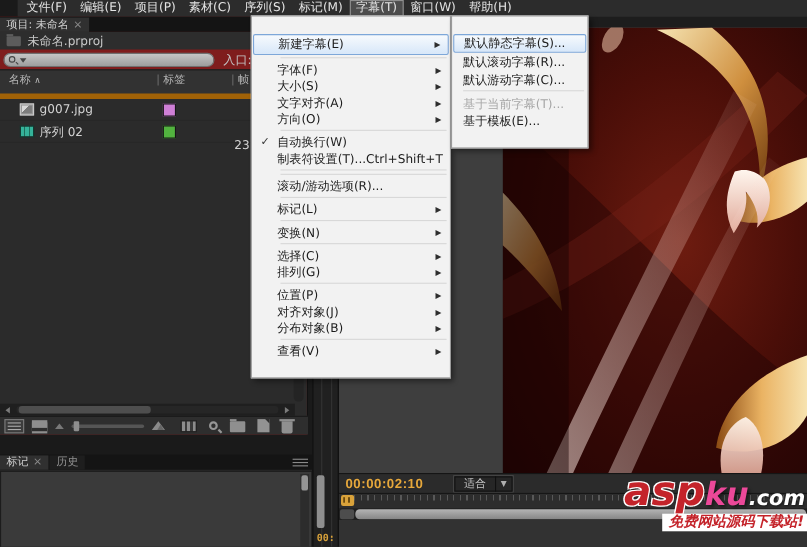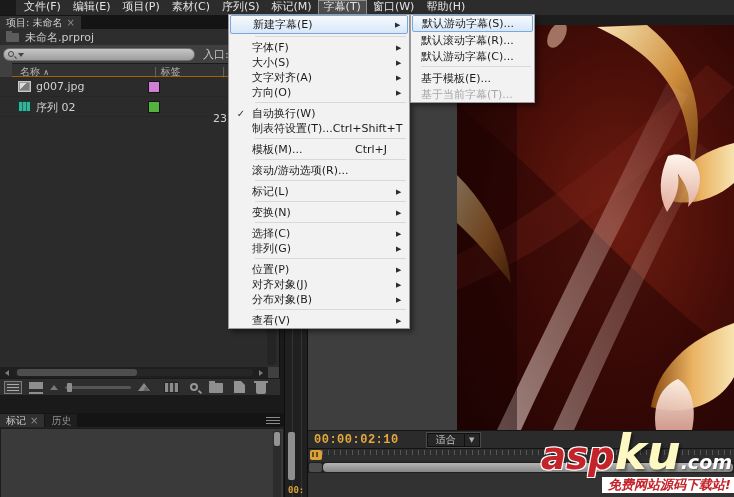--- a/index.html
+++ b/index.html
@@ -13,37 +13,37 @@
   .mb-item.active { background:#4d4d4d; outline:1px solid #8f8f8f; outline-offset:-1px; }
 
   
   .tabstrip { height:14px; background:#141414; display:flex; align-items:flex-end; }
   .tab { height:13px; line-height:13px; padding:0 6px; font-size:10px; color:#909090; background:#1e1e1e;
          margin-right:1px; display:flex; align-items:center; gap:4px; }
   .tab.active { background:#303030; color:#cfcfcf; }
   .tab .close { color:#8a8a8a; font-size:10px; line-height:10px; }
 
   
-  .project-panel { position:absolute; left:0; top:15px; width:280px; height:380px; background:#404040;
+  .project-panel { position:absolute; left:0; top:15px; width:280px; height:380px; background:#7f1d1d;
                    border-right:1px solid #111; z-index:1; }
   .proj-file-row { height:16px; display:flex; align-items:center; gap:6px; padding-left:6px;
                    font-size:11px; color:#c9c9c9; background:#2d2d2d; }
   .bin-glyph { width:13px; height:9px; background:#5c5c5c; border-radius:1px; position:relative; }
   .bin-glyph::before { content:""; position:absolute; left:0; top:-2px; width:6px; height:2px; background:#5c5c5c; }
   .search-row { height:18px; display:flex; align-items:center; padding-left:3px; gap:8px; }
   .searchbox { width:192px; height:13px; background:linear-gradient(#c6c6c6,#9d9d9d); border:1px solid #707070;
                border-radius:7px; position:relative; }
   .mag { position:absolute; left:4px; top:2px; width:6px; height:6px; border:1px solid #444; border-radius:50%; }
   .mag::after { content:""; position:absolute; left:5px; top:5px; width:3px; height:1px; background:#444; transform:rotate(45deg); }
   .search-caret { position:absolute; left:14px; top:4px; width:0; height:0;
                   border-left:3px solid transparent; border-right:3px solid transparent; border-top:4px solid #444; }
   .filter-label { font-size:11px; color:#c3c3c3; }
   .filter-value { font-size:11px; color:#cccccc; background:#262626; padding:0 14px 0 6px; height:14px; line-height:14px; }
-  .list-header { height:14px; background:#323232; border-top:1px solid #1b1b1b; border-bottom:1px solid #a16207;
-                 position:relative; font-size:10px; color:#b5b5b5;margin-left:12px; }
+  .list-header { height:27px; background:#323232; border-top:1px solid #1b1b1b; border-bottom:5px solid #a16207;
+                 position:relative; font-size:10px; color:#b5b5b5; }
   .col-name { position:absolute; left:8px; top:1px; }
   .sort-glyph { font-size:8px; color:#bbb; }
   .col-label { position:absolute; left:142px; top:1px; }
   .col-rate { position:absolute; left:210px; top:1px; }
   .col-pipe { color:#6f6f6f; margin-right:3px; }
   .proj-rows { background:#2b2b2b; }
   .proj-row { height:20px; position:relative; border-bottom:1px solid #272727; font-size:11px; color:#d2d2d2; }
   .proj-row .row-name { position:absolute; left:36px; top:3px; }
   .proj-row .row-rate { position:absolute; left:213px; top:15px; }
   .row-swatch { position:absolute; left:148px; top:4px; width:12px; height:12px; border:1px solid #161616; }
@@ -107,21 +107,21 @@
   .sliver .vthumb { position:absolute; left:3px; top:417px; width:7px; height:48px; background:#8f8f8f; border-radius:2px; }
   .sliver .frag { position:absolute; left:3px; top:470px; font-size:9px; font-weight:bold; color:#d9a23a;
                   font-family:"DejaVu Sans Mono",monospace; }
 
   
   .monitor { position:absolute; left:308px; top:15px; width:426px; height:482px; background:#3e3e3e; z-index:0; }
   .mon-topstrip { position:absolute; left:0; top:0; width:100%; height:10px; background:#1d1d1d; }
   .mon-video { position:absolute; left:149px; top:10px; width:277px; height:405px; }
   .mon-controls { position:absolute; left:0; top:415px; width:100%; height:18px; background:#2b2b2b;
                   border-top:1px solid #151515; display:flex; align-items:center; }
-  .timecode { margin-left:6px; font-family:Liberation Mono, monospace; font-size:12px; font-weight:bold;
+  .timecode { margin-left:6px; font-family:Liberation Sans, sans-serif; font-size:12px; font-weight:bold;
               color:#e7a83b; letter-spacing:0.5px; }
   .fit-dd { margin-left:28px; height:14px; display:flex; align-items:center; background:#262626;
             border:1px solid #101010; box-shadow:0 0 0 1px #4a4a4a; }
   .fit-dd .val { font-size:10px; color:#c8c8c8; padding:0 8px; }
   .fit-dd .dd-sep { width:1px; height:14px; background:#101010; }
   .fit-dd .caret { width:14px; text-align:center; font-size:7px; color:#b0b0b0; }
   .mon-ruler { position:absolute; left:0; top:433px; width:100%; height:14px; background:#2d2d2d; border-top:1px solid #141414; }
   .mon-ruler .ticks { position:absolute; left:14px; right:0; top:1px; height:5px;
                       background:repeating-linear-gradient(90deg,#585858 0 1px,transparent 1px 6px); }
   .playhead { position:absolute; left:2px; top:1px; width:12px; height:10px; background:#d9a23a; border-radius:2px; }
@@ -132,28 +132,28 @@
   .mon-scroll .box { width:13px; height:9px; background:#4d4d4d; border-radius:2px; margin-left:1px; }
   .mon-scroll .thumb { flex:1; height:9px; background:linear-gradient(#b4b4b4,#868686); border-radius:4px; margin:0 1px; }
   .mon-bottom { position:absolute; left:0; top:458px; width:100%; bottom:0; background:#323232; }
 
   
   .watermark { position:absolute; right:0; top:428px; width:260px; text-align:right; z-index:6;
                font-style:italic; line-height:1; }
   .wm-big { white-space:nowrap; padding-right:2px; }
   .wm-asp { font-size:37px; font-weight:bold; color:#c4232a;
             text-shadow:1px 1px 0 #fff,-1px 1px 0 #fff,1px -1px 0 #fff,-1px -1px 0 #fff;margin-left:14px; }
-  .wm-ku { font-size:48px; font-weight:bold; color:#fef9c3; text-shadow:2px 2px 3px rgba(0,0,0,.45); }
+  .wm-ku { font-size:29px; font-weight:bold; color:#ec4899; text-shadow:2px 2px 3px rgba(0,0,0,.45); }
   .wm-com { font-size:19px; font-weight:bold; color:#fff; text-shadow:1px 1px 2px rgba(0,0,0,.45); }
   .wm-tag { display:inline-block; background:#fff; color:#c4232a; font-size:13px; font-weight:bold;
             padding:1px 3px 2px 6px; margin-top:-6px; font-style:italic; }
 
   
   .menu { position:absolute; background:#f2f2f2; border:1px solid #9a9a9a; box-shadow:3px 3px 5px rgba(0,0,0,.45);
-          padding:0 1px; font-size:11px; color:#1c1c1c; z-index:10; }
+          padding:16px 1px; font-size:11px; color:#1c1c1c; z-index:10; }
   .title-menu { left:228px; top:14px; width:182px; }
   .menu-item { display:flex; align-items:center; height:15px; }
   .menu-item .gutter { width:22px; text-align:center; font-size:10px; color:#333; flex:none; }
   .menu-item .label { flex:1; white-space:nowrap; }
   .menu-item .shortcut { margin-right:9px; color:#1c1c1c; white-space:nowrap; }
   .menu-item .arrow { width:12px; font-size:7px; color:#2e2e2e; flex:none; }
   .menu-item.hl { background:linear-gradient(#f7fafd,#d7e7f9); border:1px solid #7da7d9; border-radius:2px; }
   .title-menu .menu-item.hl { height:19px; }
   .menu-item.disabled .label, .menu-item.disabled .shortcut { color:#a6a6a6; }
   .menu-sep { height:1px; background:#d8d8d8; margin:2px 2px 3px 25px; }
@@ -383,26 +383,20 @@
       <span class="label">自动换行(W)</span>
       <span class="arrow"></span>
     </div>
     <div class="menu-item">
       <span class="gutter"></span>
       <span class="label">制表符设置(T)...</span>
       <span class="shortcut">Ctrl+Shift+T</span>
       <span class="arrow"></span>
     </div>
     <div class="menu-sep"></div>
-    <div class="menu-item">
-      <span class="gutter"></span>
-      <span class="label">模板(M)...</span>
-      <span class="shortcut">Ctrl+J</span>
-      <span class="arrow"></span>
-    </div>
     <div class="menu-sep"></div>
     <div class="menu-item">
       <span class="gutter"></span>
       <span class="label">滚动/游动选项(R)...</span>
       <span class="arrow"></span>
     </div>
     <div class="menu-sep"></div>
     <div class="menu-item">
       <span class="gutter"></span>
       <span class="label">标记(L)</span>
@@ -443,33 +437,33 @@
     </div>
     <div class="menu-sep"></div>
     <div class="menu-item">
       <span class="gutter"></span>
       <span class="label">查看(V)</span>
       <span class="arrow">▶</span>
     </div>
   </div>
 <div class="menu submenu" id="new-title-submenu">
     <div class="menu-item hl">
-      <span class="label">默认游动字幕(S)...</span>
+      <span class="label">默认静态字幕(S)...</span>
       <span class="arrow"></span>
     </div>
     <div class="menu-item">
       <span class="label">默认滚动字幕(R)...</span>
       <span class="arrow"></span>
     </div>
     <div class="menu-item">
       <span class="label">默认游动字幕(C)...</span>
       <span class="arrow"></span>
     </div>
     <div class="menu-sep"></div>
-    <div class="menu-item">
-      <span class="label">基于模板(E)...</span>
-      <span class="arrow"></span>
-    </div>
     <div class="menu-item disabled">
       <span class="label">基于当前字幕(T)...</span>
       <span class="arrow"></span>
     </div>
+    <div class="menu-item">
+      <span class="label">基于模板(E)...</span>
+      <span class="arrow"></span>
+    </div>
   </div>
 
 </body></html>

